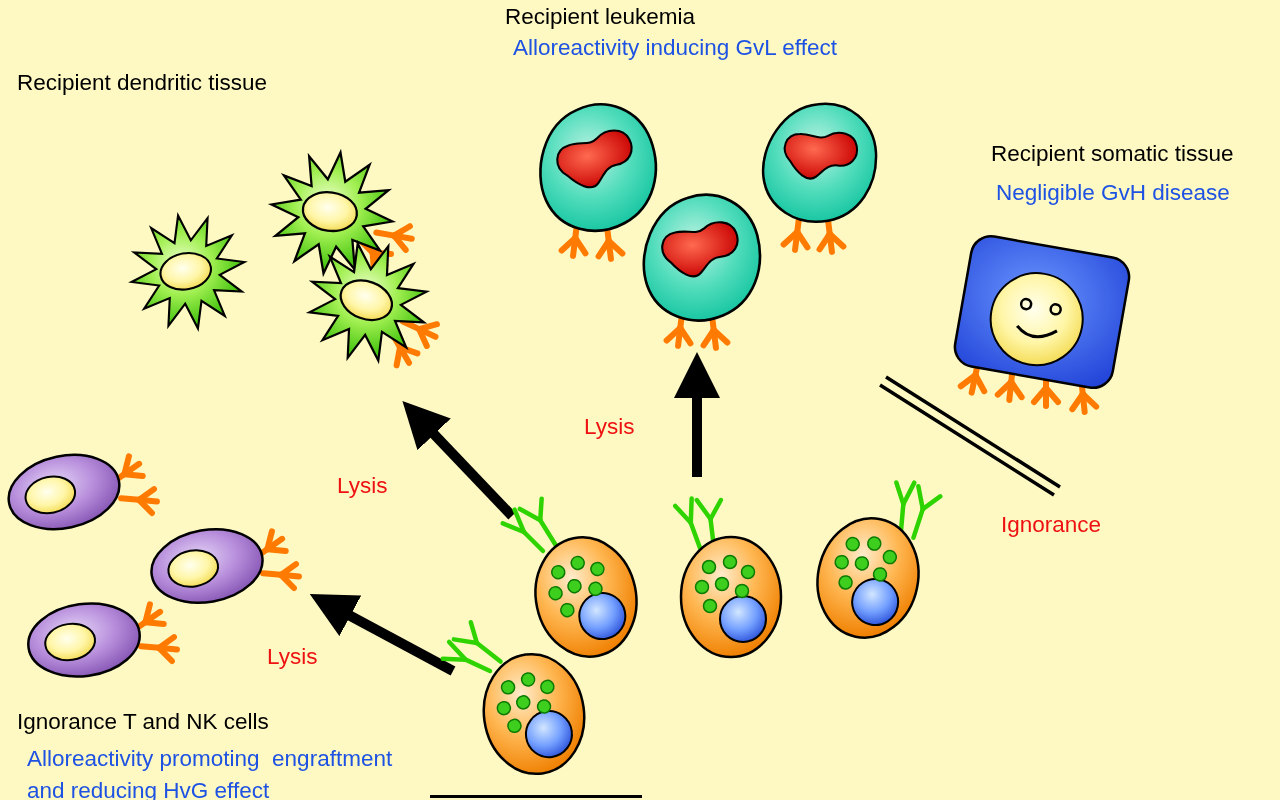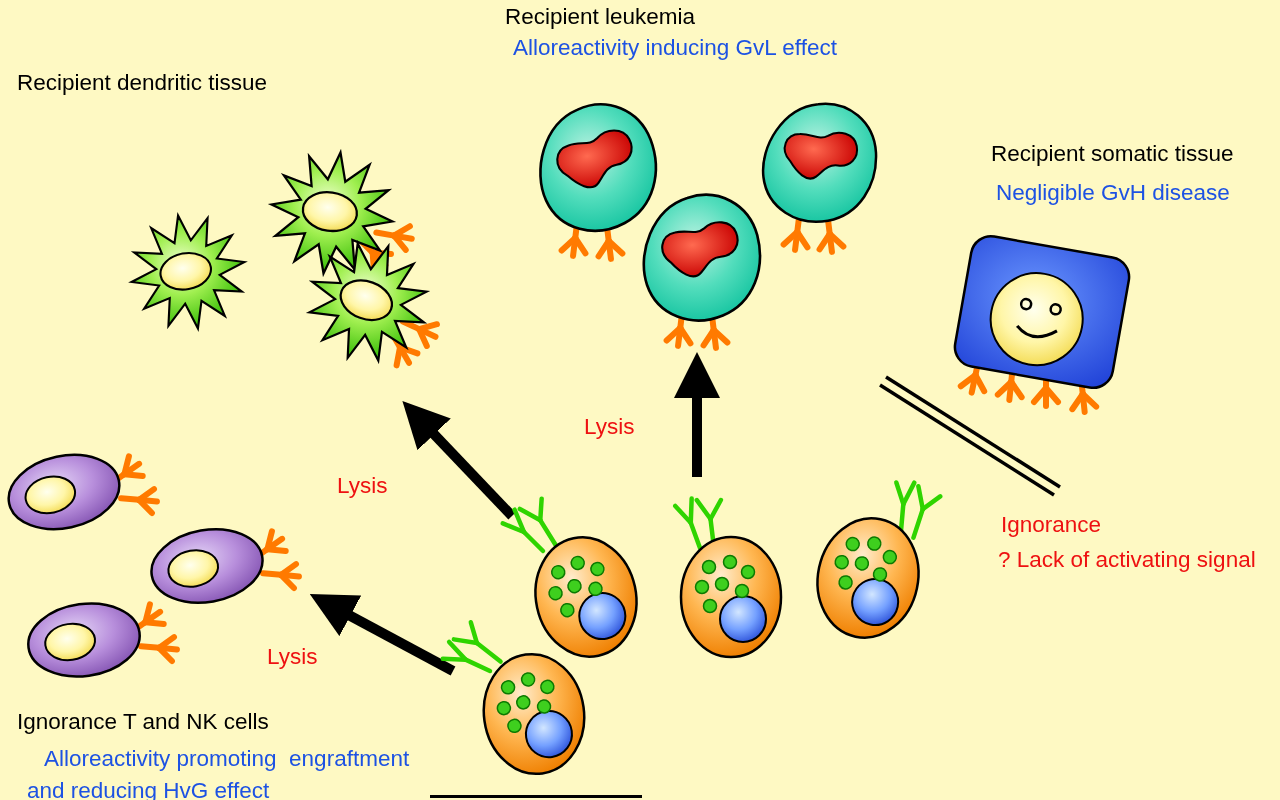--- a/index.html
+++ b/index.html
@@ -189,20 +189,19 @@
   <div class="lbl" style="left:17px;top:68px;">Recipient dendritic tissue</div>
 
   <div class="lbl" style="left:991px;top:139px;">Recipient somatic tissue</div>
   <div class="lbl blue" style="left:996px;top:171px;margin-top:7px;">Negligible GvH disease</div>
 
   <div class="lbl red" style="left:337px;top:471px;">Lysis</div>
   <div class="lbl red" style="left:584px;top:412px;">Lysis</div>
   <div class="lbl red" style="left:267px;top:642px;">Lysis</div>
 
   <div class="lbl red" style="left:1001px;top:510px;">Ignorance</div>
-  <div class="lbl red" style="left:998px;top:545px;">? Lack of activating signal</div>
 
 
   <div class="lbl" style="left:17px;top:707px;">Ignorance T and NK cells</div>
-  <div class="lbl blue" style="left:27px;top:744px;margin-left:17px;">Alloreactivity promoting  engraftment</div>
+  <div class="lbl blue" style="left:27px;top:744px;">Alloreactivity promoting  engraftment</div>
   <div class="lbl blue" style="left:27px;top:776px;">and reducing HvG effect</div>
 
 </div>
 
 </body></html>

